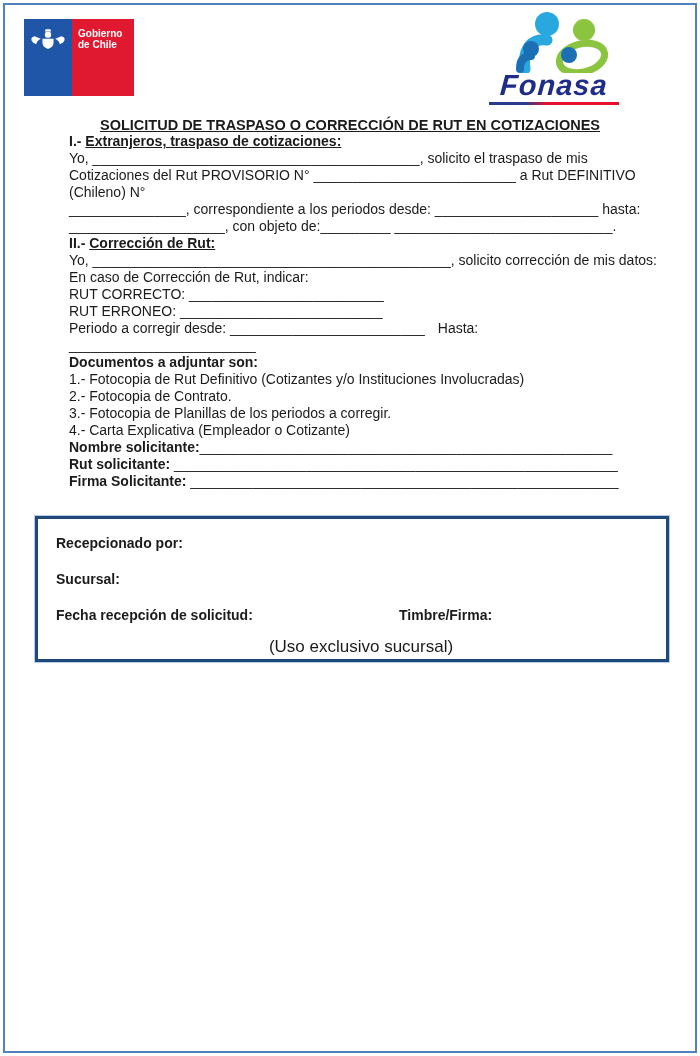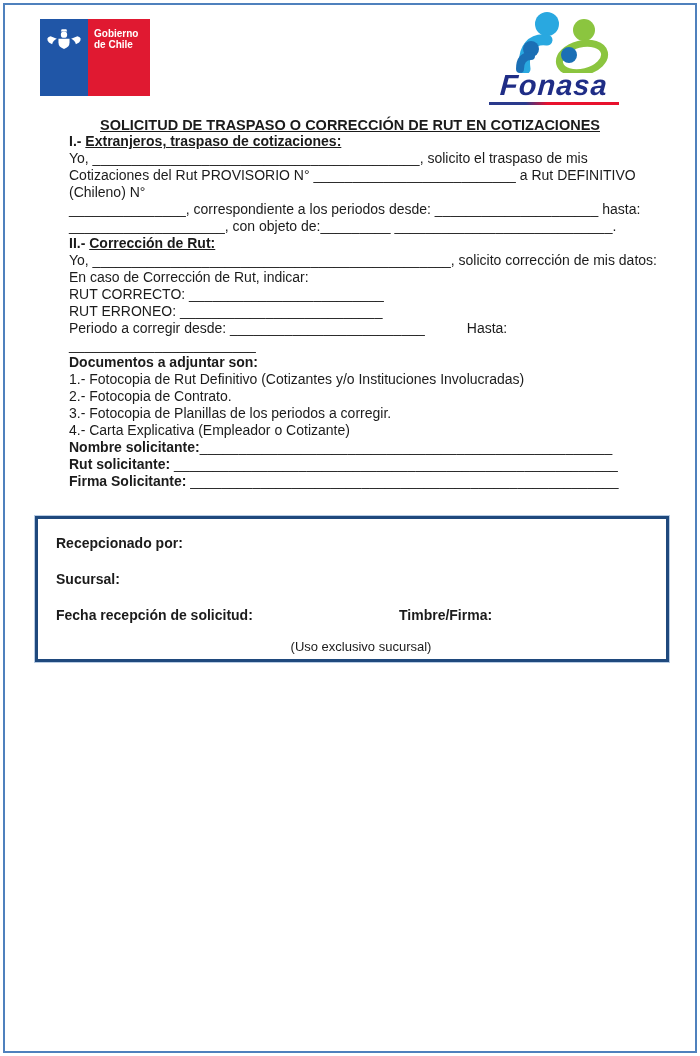--- a/index.html
+++ b/index.html
@@ -5,51 +5,51 @@
   * { margin:0; padding:0; box-sizing:border-box; }
   html,body { background:#fff; }
   body { width:700px; height:1056px; font-family:"Liberation Sans", sans-serif; color:#1b1b1b; }
   .page {
     width:694px; height:1050px; margin:3px;
     border:2px solid #4f81bd;
     overflow:hidden; position:relative; background:#fff;
   }
   
   .header { position:relative; height:100px; }
-  .gov-logo { position:absolute; left:35px; top:14px; width:110px; height:77px; display:flex; }
+  .gov-logo { position:absolute; left:19px; top:14px; width:110px; height:77px; display:flex; }
   .gov-blue { width:48px; background:#2056a7; display:flex; align-items:flex-start; justify-content:center; padding-top:10px; }
   .gov-red  { width:62px; background:#e01931; color:#fff; font-weight:bold; font-size:10px; line-height:1.12; padding:9px 0 0 6px; }
   .fonasa-logo { position:absolute; right:72px; top:6px; width:138px; text-align:center; }
   .fonasa-wordmark {
     font-style:italic; font-weight:bold; font-size:29px; letter-spacing:1px;
     color:#1f2d86; line-height:1; transform:skewX(-4deg); margin-top:-6px;
   }
   .fonasa-underline { height:3px; width:130px; margin:2px auto 0;
     background:linear-gradient(90deg,#2a3a8c 0%,#2a3a8c 28%,#e8112d 45%,#e8112d 100%); }
   
   .title { text-align:center; font-weight:bold; font-size:14.5px; text-decoration:underline; margin:12px 30px 0; }
   
   .content { padding:0 34px 0 38px; font-size:14px; line-height:17px; }
   .content p { margin:0;padding-left:26px; }
   .sec-head { font-weight:bold; }
   .sec-head .underlined { text-decoration:underline; }
   .mt20 { margin-top:20px; } .mt19 { margin-top:19px; } .mt18 { margin-top:18px; }
   .mt17 { margin-top:17px; } .mt16 { margin-top:16px; } .mt15 { margin-top:15px; }
   .mt50 { margin-top:50px; } .mt56 { margin-top:56px; }
-  .periodo-hasta { margin-left:42px; }
+  .periodo-hasta { margin-left:13px; }
   
   .rec-box {
     margin:26px 26px 0 30px; border:3px solid #1f497d; box-shadow:0 0 0 1px #b8cce4;
     padding:16px 0 14px 18px; font-size:14px; line-height:17px; height:146px;
   }
   .rec-box .row { margin-top:19px; font-weight:bold; }
   .rec-box .row:first-child { margin-top:0; }
   .rec-row-flex { display:flex;gap:9px; }
   .rec-row-flex .first { width:334px; }
-  .rec-note { text-align:center; font-weight:normal; margin-top:14px; font-size:13px; }
+  .rec-note { text-align:center; font-weight:normal; margin-top:14px; font-size:17px; }
 </style>
 </head>
 <body>
 
 <div class="page">
 
   <div class="header">
 
     <div class="gov-logo">
       <div class="gov-blue">

